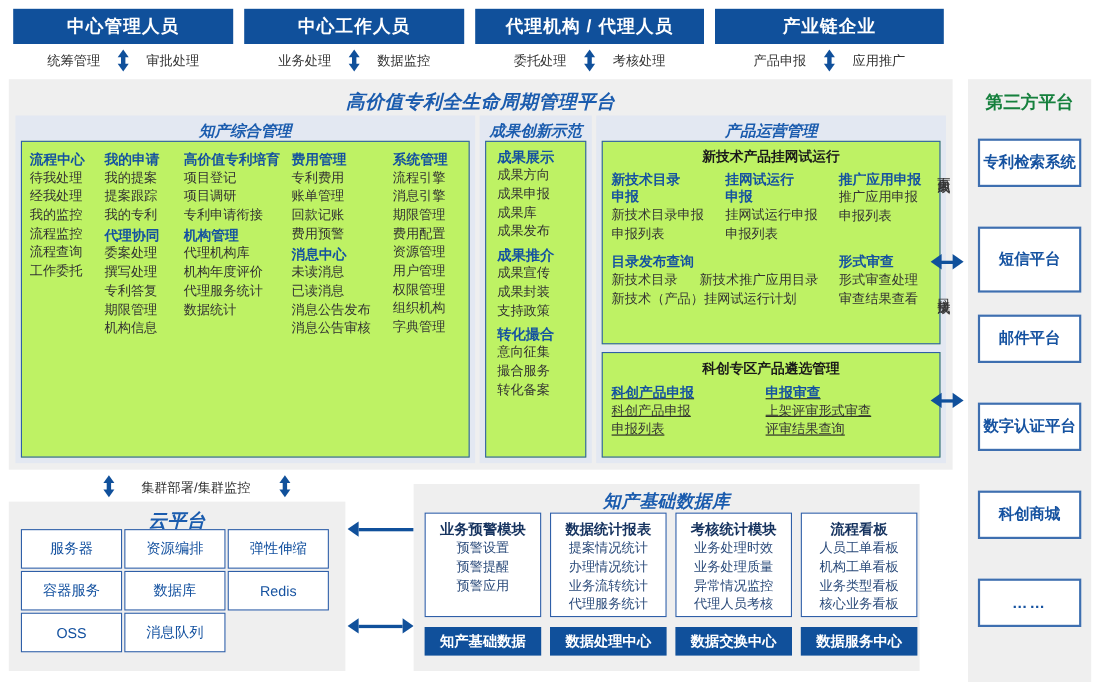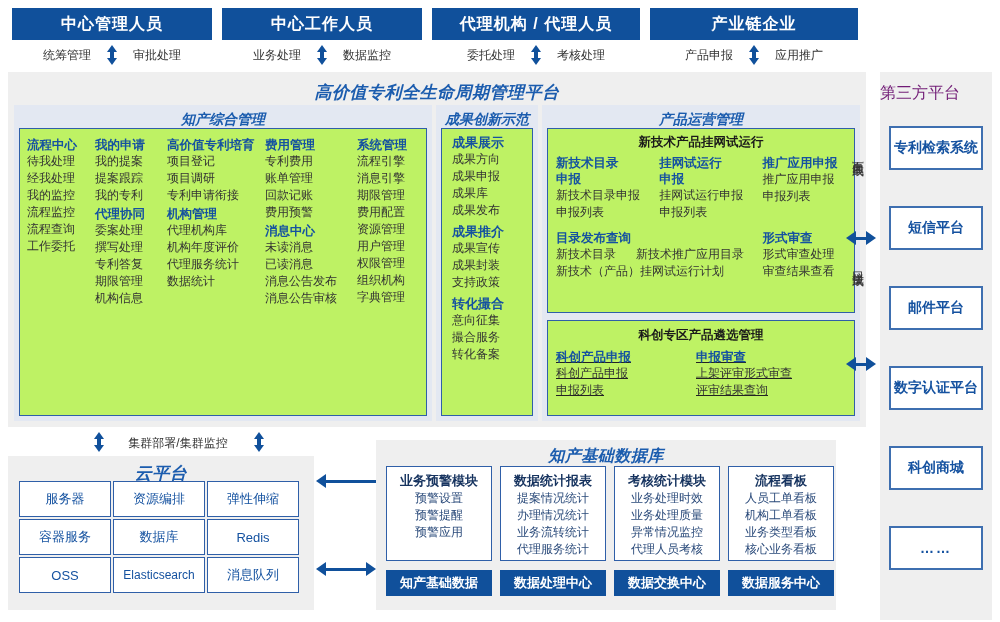--- a/index.html
+++ b/index.html
@@ -35,21 +35,21 @@
   .subpanel{background:#E3E8F2;}
   .sub-title{
     font-size:14px;font-weight:bold;font-style:italic;color:#1B5CAE;text-align:center;
   }
   .card{background:#bef264;border:1px solid #2F5FA8;}
   .grp-h{color:#1552A0;font-weight:bold;font-size:12.5px;line-height:16px;}
   .li{color:#333;font-size:12px;line-height:17px;white-space:nowrap;}
   .center-h{text-align:center;color:#1a1a1a;font-weight:bold;font-size:12.5px;}
 
   
-  .tp-title{font-size:16px;font-weight:normal;color:#701a75;}
+  .tp-title{font-size:16px;font-weight:bold;color:#15803d;text-align:center;}
   .tp-box{
     background:#fff;border:2px solid #3E6FB0;display:flex;align-items:center;justify-content:center;
     color:#1552A0;font-size:14px;font-weight:bold;
   }
   .vtext{
     writing-mode:vertical-rl;text-orientation:upright;font-size:12px;color:#333;
     letter-spacing:1px;line-height:14px;
   }
   .hArrow{position:relative;height:16px;}
   .hArrow .bar{position:absolute;top:7px;height:3px;background:#10509B;}
@@ -282,21 +282,21 @@
         <div class="hd r"></div>
     </div>
   </div>
 
   <div class="abs gray-panel" style="left:880px;top:72px;width:112px;height:548px;">
     <div class="tp-title" style="padding-top:11px;">第三方平台</div>
   </div>
   <div class="abs tp-box" style="left:889px;top:126px;width:94px;height:44px;">
     <span>专利检索系统</span>
   </div>
-  <div class="abs tp-box" style="left:889px;top:206px;width:94px;height:44px;">
+  <div class="abs tp-box" style="left:889px;top:206px;width:94px;height:60px;">
     <span>短信平台</span>
   </div>
   <div class="abs tp-box" style="left:889px;top:286px;width:94px;height:44px;">
     <span>邮件平台</span>
   </div>
   <div class="abs tp-box" style="left:889px;top:366px;width:94px;height:44px;">
     <span>数字认证平台</span>
   </div>
   <div class="abs tp-box" style="left:889px;top:446px;width:94px;height:44px;">
     <span>科创商城</span>
@@ -332,23 +332,20 @@
         <span>容器服务</span>
       </div>
     <div class="cloud-cell">
         <span>数据库</span>
       </div>
     <div class="cloud-cell">
         <span>Redis</span>
       </div>
     <div class="cloud-cell">
         <span>OSS</span>
-      </div>
-    <div class="cloud-cell">
-        <span style="font-size:12px;">Elasticsearch</span>
       </div>
     <div class="cloud-cell">
         <span>消息队列</span>
       </div>
   </div>
 
   <div class="abs hArrow" style="left:316px;top:473px;width:60px;">
     <div class="bar" style="left:10px;right:0;"></div>
       <div class="hd l"></div>
   </div>

